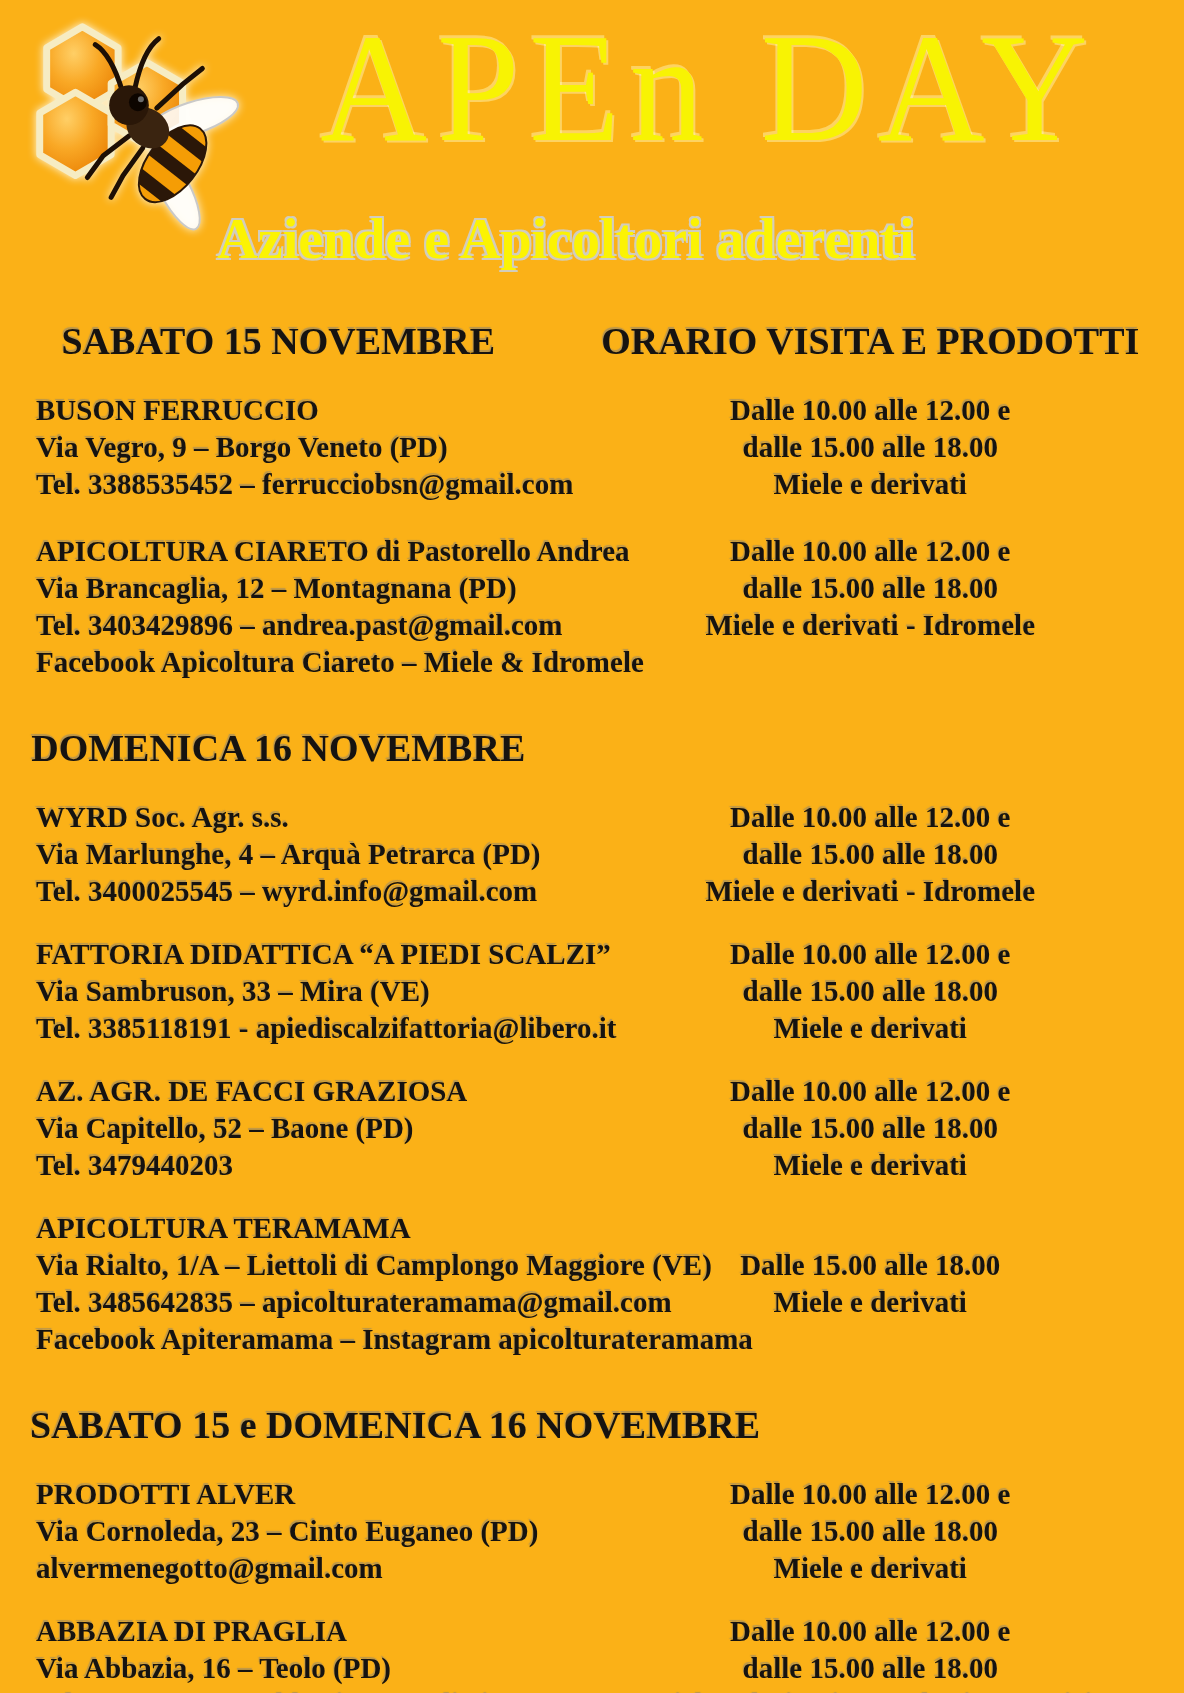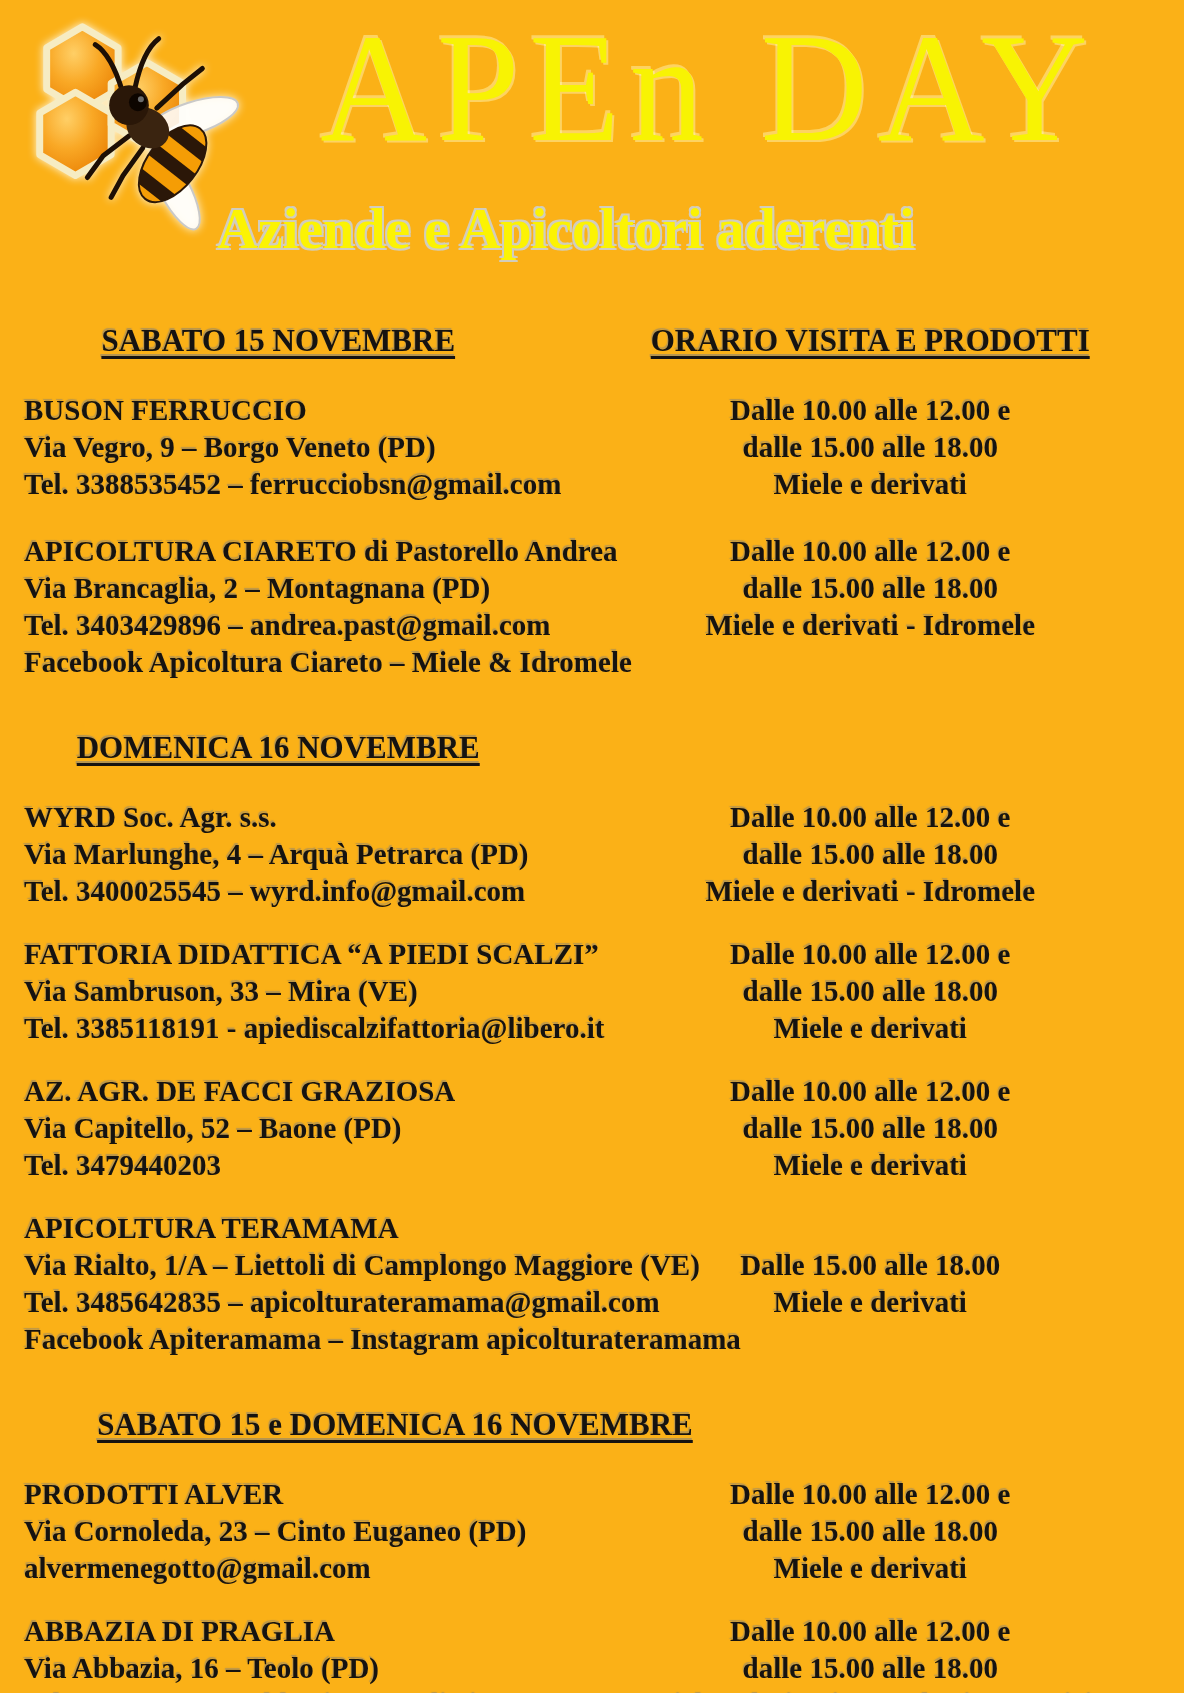--- a/index.html
+++ b/index.html
@@ -20,45 +20,45 @@
     position:absolute;left:240px;right:6px;top:-8px;margin:0;
     text-align:center;
     font-size:148px;line-height:190px;font-weight:normal;
     letter-spacing:10px;
     color:#f8f303;
     transform:scaleY(1.05);
     text-shadow:2px 2px 0 rgba(255,253,190,.45),-2px -2px 0 rgba(255,253,190,.45);
     white-space:nowrap;
   }
   .subtitle{
-    position:absolute;left:0;right:52px;top:192px;margin:5px;
+    position:absolute;left:0;right:52px;top:192px;margin:15px;
     text-align:center;
     font-size:56px;line-height:64px;font-weight:bold;
     color:#fcf303;
     text-shadow:-2px -2px 0 #d2cdbd,2px 2px 0 #d2cdbd,-2px 2px 0 #d2cdbd,2px -2px 0 #d2cdbd;
     white-space:nowrap;
   }
 
   
   .content{position:relative;padding-top:42px;}
   .heads-row{display:flex;align-items:flex-start;}
   h3{
-    margin:0;font-size:31px;line-height:42px;font-weight:bold;
-    text-decoration:underline;text-decoration-thickness:3px;text-underline-offset:5px;
+    margin:0;font-size:38px;line-height:42px;font-weight:bold;
+    text-decoration-thickness:3px;text-underline-offset:5px;
     text-shadow:-1px -2px 1px rgba(125,125,125,.55);
     text-align:center;white-space:nowrap;
   }
   .head-left{width:47%;}
   .head-right{flex:1;}
   .head-solo{margin-top:46px;width:47%;}
   .head-solo.wide{width:63%;padding-left:22px;}
 
   .row{display:flex;margin-top:30px;}
   .row.tight{margin-top:26px;}
-  .biz{width:47%;box-sizing:border-box;padding-left:24px;}
+  .biz{width:47%;box-sizing:border-box;padding-left:36px;}
   .sched{flex:1;text-align:center;}
   .sched.offset-1{padding-top:37px;}
   .bname,.bline,.sline{
     margin:0;font-size:29px;line-height:37px;font-weight:bold;
     text-shadow:-1px -2px 1px rgba(125,125,125,.5);
   }
   .bname,.bline{white-space:nowrap;}
 </style>
 </head>
 <body>
@@ -133,21 +133,21 @@
       <div class="sched">
         <p class="sline">Dalle 10.00 alle 12.00 e</p>
         <p class="sline">dalle 15.00 alle 18.00</p>
         <p class="sline">Miele e derivati</p>
       </div>
     </div>
 
     <div class="row">
       <div class="biz">
         <p class="bname">APICOLTURA CIARETO di Pastorello Andrea</p>
-        <p class="bline">Via Brancaglia, 2 – Montagnana (PD)</p>
+        <p class="bline">Via Brancaglia, 12 – Montagnana (PD)</p>
         <p class="bline">Tel. 3403429896 – andrea.past@gmail.com</p>
         <p class="bline">Facebook Apicoltura Ciareto – Miele &amp; Idromele</p>
       </div>
       <div class="sched">
         <p class="sline">Dalle 10.00 alle 12.00 e</p>
         <p class="sline">dalle 15.00 alle 18.00</p>
         <p class="sline">Miele e derivati - Idromele</p>
       </div>
     </div>
 

